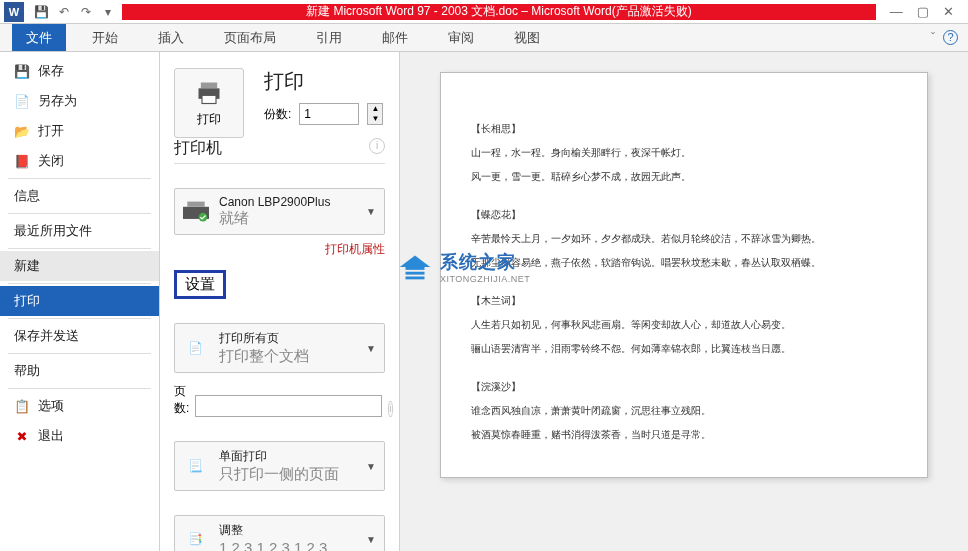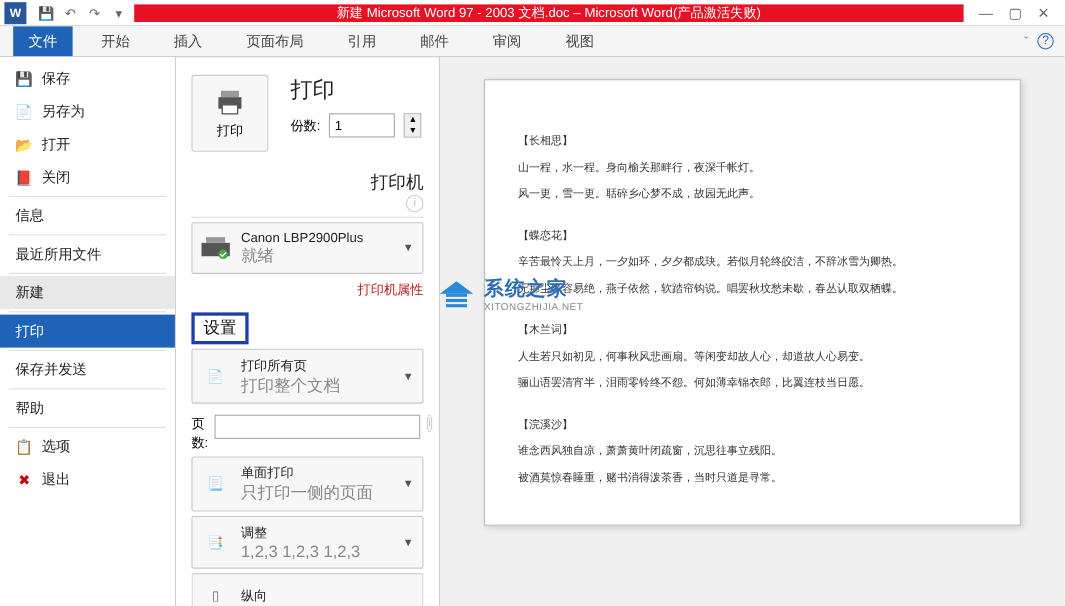--- a/index.html
+++ b/index.html
@@ -30,33 +30,33 @@
 .center { width: 240px; border-right: 1px solid #d0d0d0; padding: 16px 14px 0 14px; overflow: hidden; position: relative; }
 .print-btn { width: 70px; height: 70px; border: 1px solid #ccc; border-radius: 3px; background: #f7f7f7; display: flex; flex-direction: column; align-items: center; justify-content: center; gap: 4px; }
 .print-btn svg { width: 28px; height: 28px; }
 .print-header { display: flex; gap: 20px; }
 .print-right { flex: 1; }
 .print-title { font-size: 20px; color: #222; margin-bottom: 8px; }
 .copies { display: flex; align-items: center; gap: 8px; }
 .copies input { width: 60px; height: 22px; border: 1px solid #aaa; padding: 0 4px; font-size: 12px; }
 .spinner { display: flex; flex-direction: column; border: 1px solid #aaa; }
 .spinner div { width: 14px; height: 10px; font-size: 8px; text-align: center; line-height: 10px; background: #f0f0f0; }
-.section-title { font-size: 16px; color: #222; margin-top: 18px; margin-bottom: 4px; display: flex; align-items: flex-end; flex-direction: column; }
+.section-title { font-size: 16px; color: #222; margin-bottom: 4px; display: flex; align-items: flex-start; }
 .info-icon { margin-left: auto; color: #bbb; width: 16px; height: 16px; border: 1px solid #ccc; border-radius: 50%; text-align: center; font-size: 10px; line-height: 14px; }
 .section-hr { border: none; border-top: 1px solid #ddd; }
 .setting-highlight { border: 3px solid #1e3da8; padding: 2px 8px; display: inline-block; margin-top: 12px; font-size: 15px; }
 
-.dropdown { margin-top: 4px; border: 1px solid #c8c8c8; background: #f7f7f7; display: flex; align-items: center; padding: 6px 8px; gap: 10px; position: relative; border-radius: 2px; }
+.dropdown { margin-top: 24px; border: 1px solid #c8c8c8; background: #f7f7f7; display: flex; align-items: center; padding: 6px 8px; gap: 10px; position: relative; border-radius: 2px; }
 .dropdown .dd-icon { width: 26px; height: 26px; display: flex; align-items: center; justify-content: center; color: #666; }
 .dropdown .dd-text { flex: 1; }
 .dropdown .dd-title { font-size: 12px; color: #222; }
 .dropdown .dd-sub { font-size: 15px; color: #888; }
 .dropdown .dd-arrow { color: #555; font-size: 10px; }
 .link-right { text-align: right; color: #b91c1c; font-size: 12px; margin-top: 6px; cursor: pointer; }
-.pages-row { margin-top: 10px; display: flex; align-items: flex-start; gap: 6px; }
+.pages-row { margin-top: 10px; display: flex; align-items: flex-end; gap: 6px; }
 .pages-row input { flex: 1; height: 22px; border: 1px solid #aaa; padding: 0 4px; }
 
 .preview { flex: 1; background: #f0f0f0; padding: 20px 40px; overflow: auto; position: relative; }
 .page { background: #fff; border: 1px solid #bbb; box-shadow: 2px 2px 6px rgba(0,0,0,0.15); padding: 30px 30px; font-size: 10px; color: #333; line-height: 2.4; }
 .page h4 { font-size: 10px; font-weight: normal; margin-top: 14px; }
 
 .watermark { position: absolute; top: 248px; left: 396px; z-index: 10; display: flex; align-items: center; gap: 6px; pointer-events: none; }
 .wm-icon { width: 38px; height: 38px; }
 .wm-text { display: flex; flex-direction: column; }
 .wm-big { font-size: 18px; font-weight: bold; color: #2b6db8; letter-spacing: 1px; }

